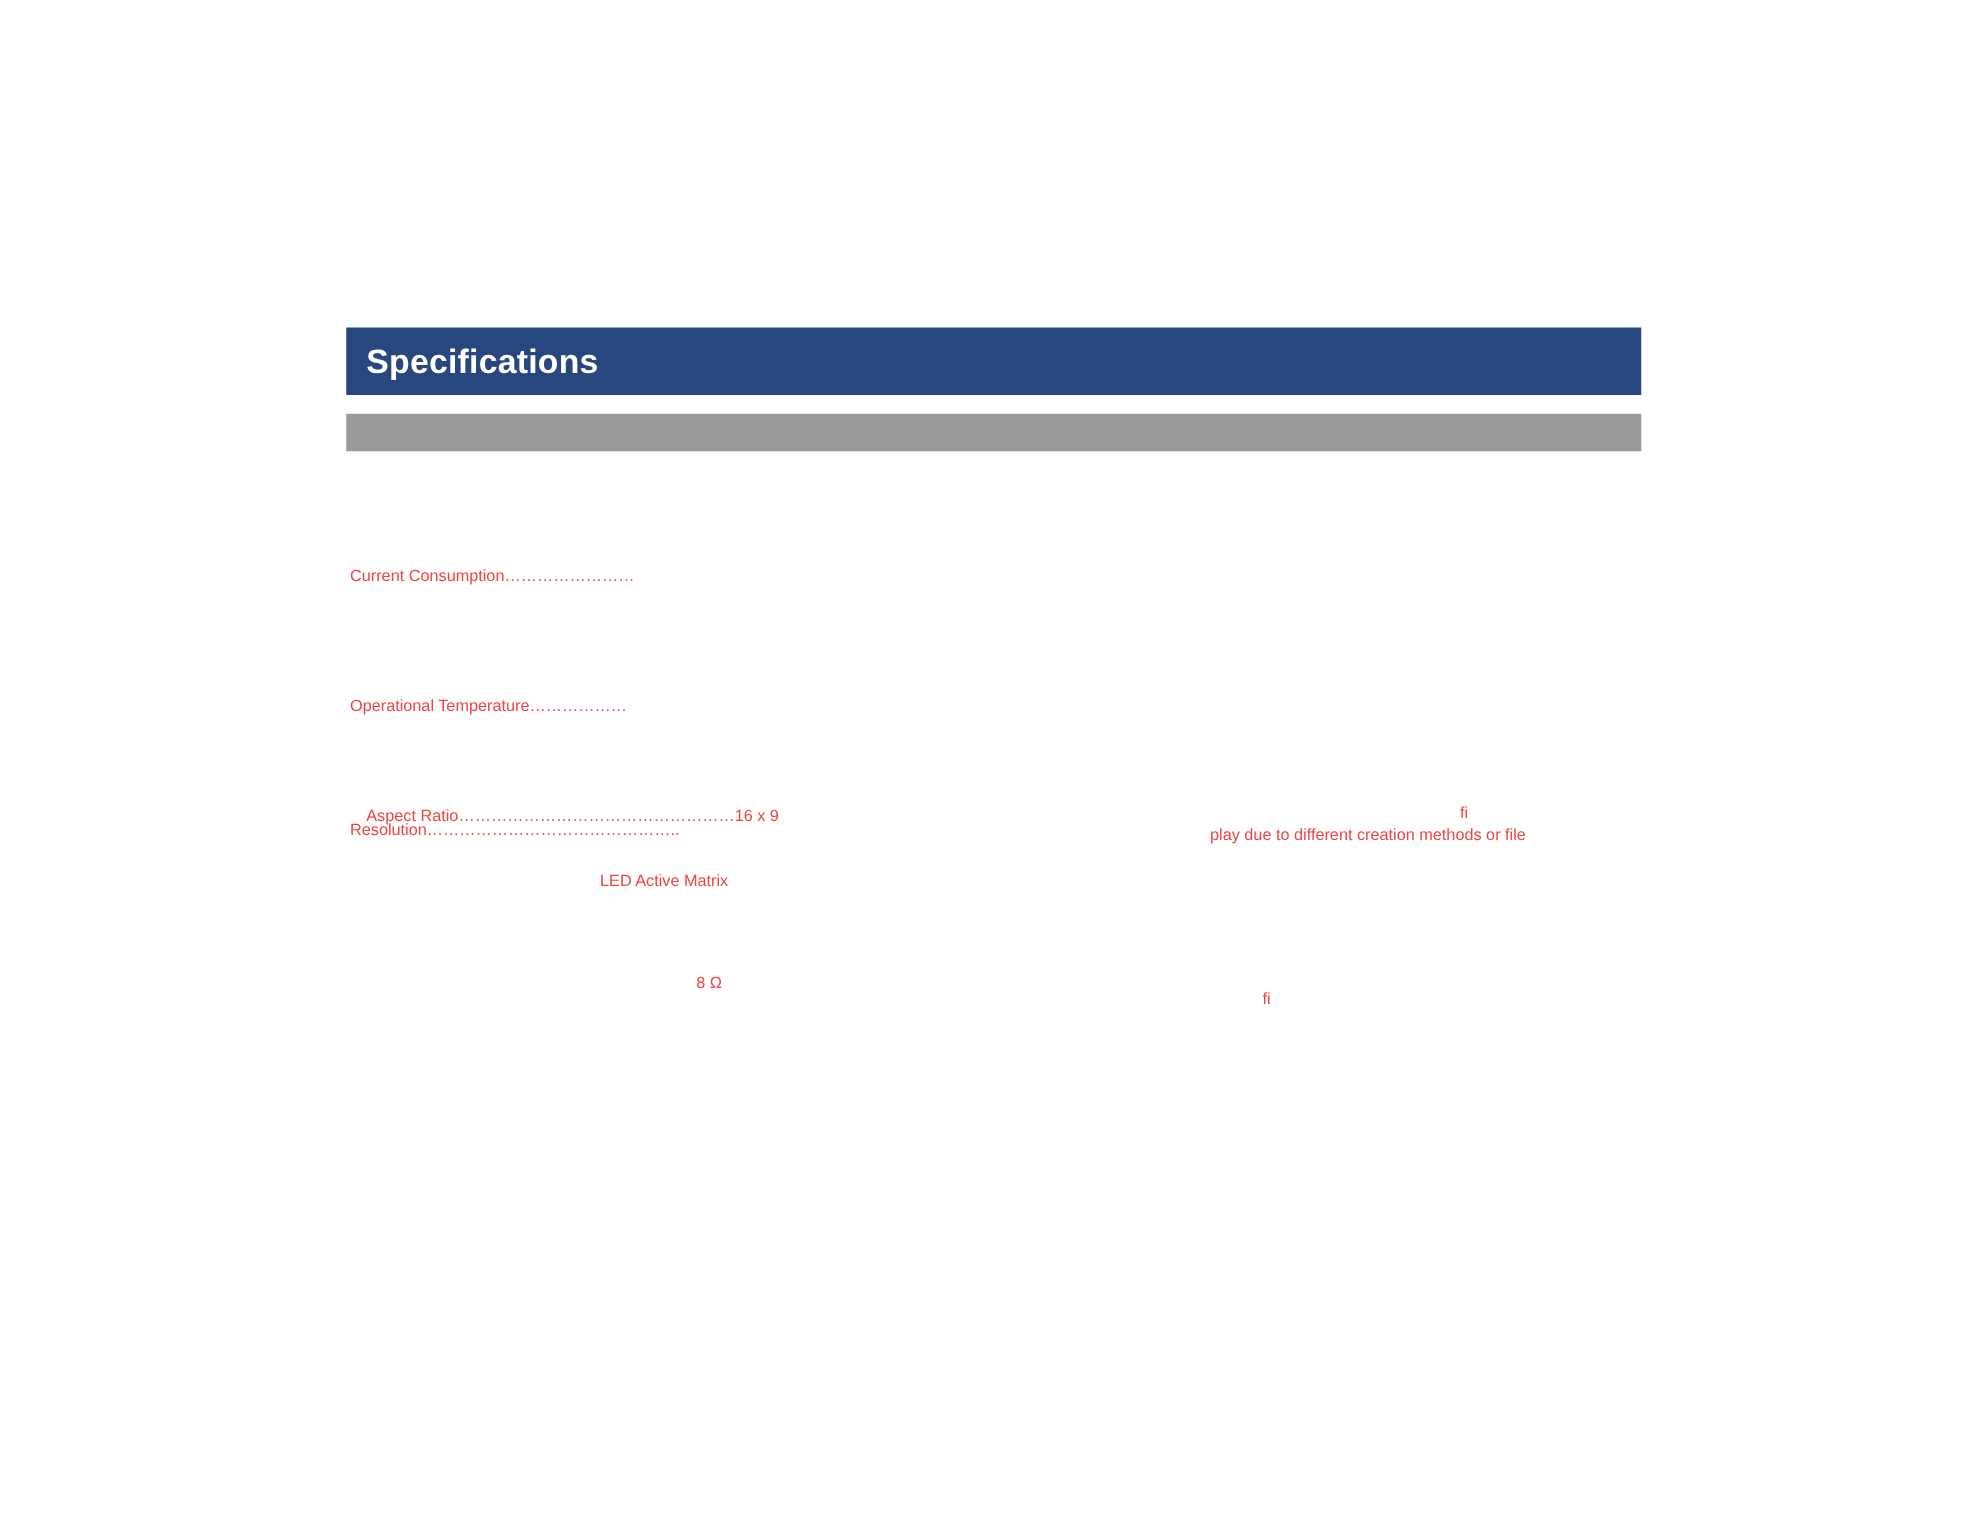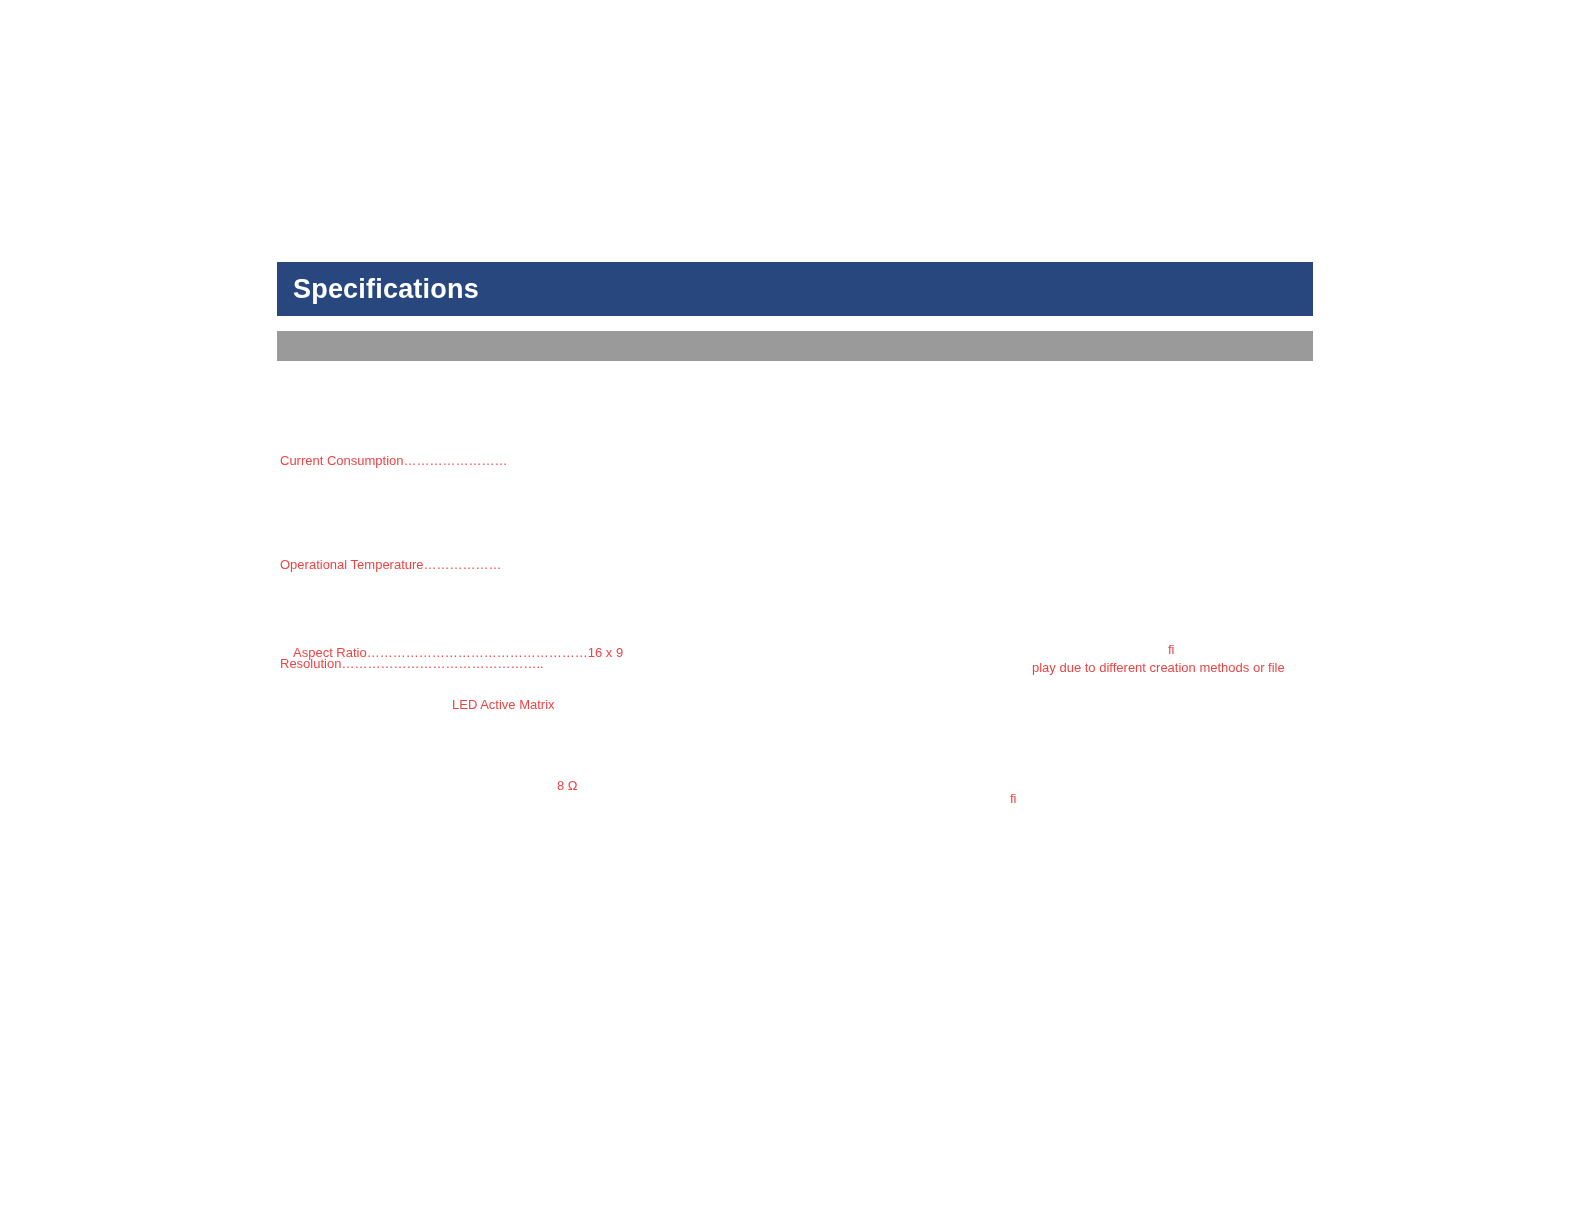--- a/index.html
+++ b/index.html
@@ -65,35 +65,35 @@
   }
 
   .left-col { left: 280px; }
 
   .spec-current { top: 453px; }
   .spec-optemp  { top: 557px; }
   .spec-aspect  { top: 645px; margin-left: 13px; }
   .spec-resolution { top: 656px; }
 
   .spec-ledmatrix {
-    left: 452px;
+    left: 480px;
     top: 697px;
   }
 
   .spec-ohms {
     left: 557px;
     top: 778px;
   }
 
   .right-frag-1 {
     left: 1168px;
     top: 642px;
   }
   .right-frag-2 {
-    left: 1032px;
+    left: 968px;
     top: 660px;
   }
   .right-frag-3 {
     left: 1010px;
     top: 791px;
   }
 </style>
 </head>
 <body>
 

